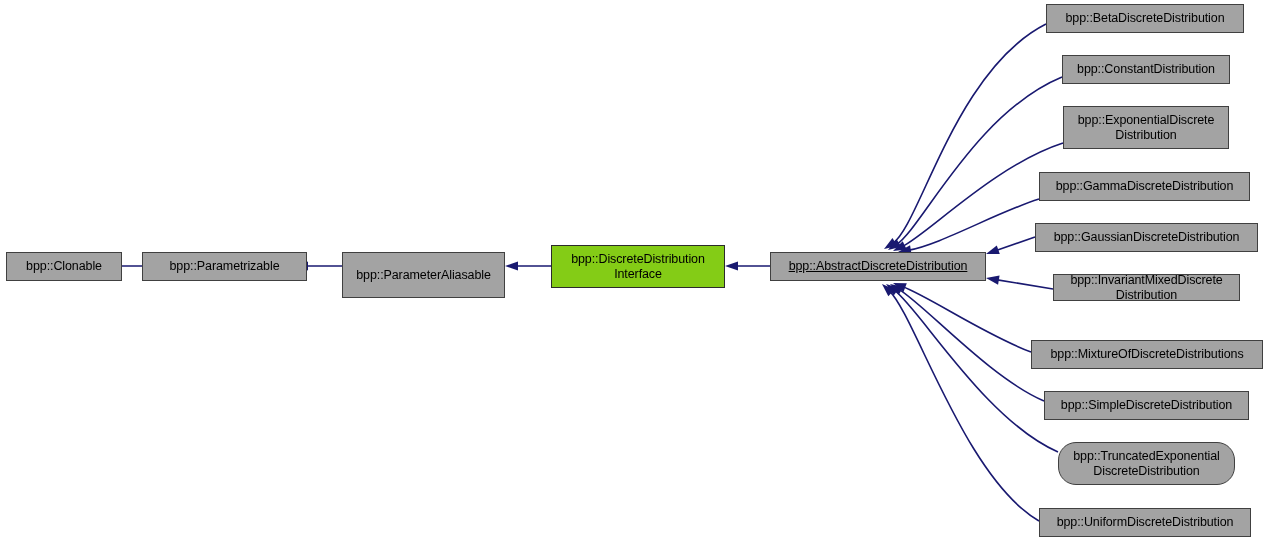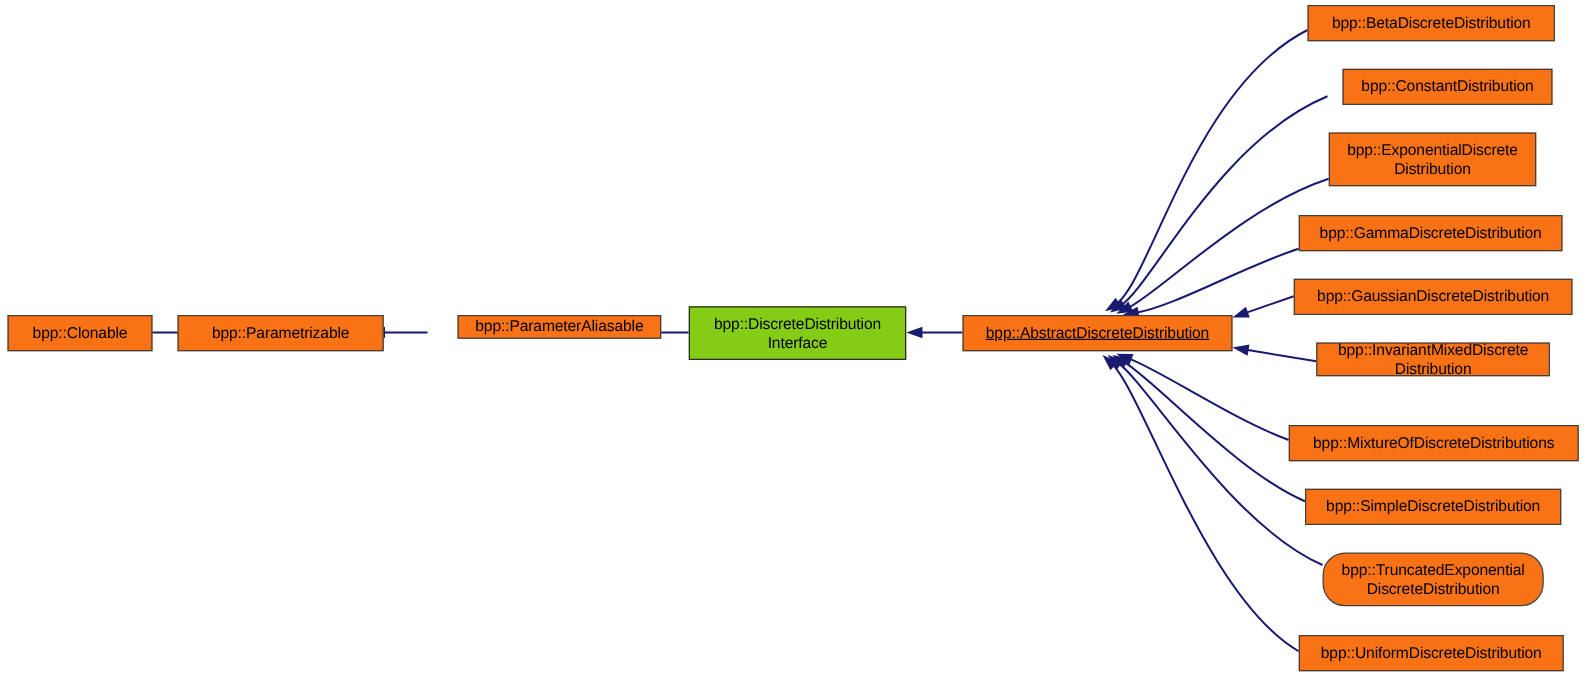--- a/index.html
+++ b/index.html
@@ -20,21 +20,21 @@
     left: 0;
     top: 0;
     width: 1268px;
     height: 541px;
     pointer-events: none;
   }
   .node {
     position: absolute;
     box-sizing: border-box;
     border: 1px solid #404040;
-    background: #f97316;
+    background: #a3a3a3;
     color: #000000;
     font-size: 12.5px;
     line-height: 15px;
     text-align: center;
     display: flex;
     align-items: center;
     justify-content: center;
     white-space: pre-line;
     letter-spacing: -0.1px;
     z-index: 2;
@@ -86,26 +86,26 @@
         <polygon points="893,283 906.7866249950448,283.29828048210766 903.5308176988185,291.9029140507055" fill="#191970"></polygon>
         <polygon points="890,284 903.5140885092297,286.74397736228013 898.7807275592965,294.63291227883553" fill="#191970"></polygon>
         <polygon points="886,284 899.1984592366391,287.9950811980204 893.7484670922458,295.4070705143951" fill="#191970"></polygon>
         <polygon points="882,284 894.6245320608765,289.5480798700003 888.3255178135672,296.253482133265" fill="#191970"></polygon>
       </g>
   </svg>
 
   <div id="nodes">
       <div class="node" style="left: 6px; top: 252px; width: 116px; height: 29px;"><span class="node-label">bpp::Clonable</span></div>
       <div class="node" style="left: 142px; top: 252px; width: 165px; height: 29px;"><span class="node-label">bpp::Parametrizable</span></div>
-      <div class="node" style="left: 342px; top: 252px; width: 163px; height: 19px; margin-left: 24px;"><span class="node-label">bpp::ParameterAliasable</span></div>
+      <div class="node" style="left: 342px; top: 252px; width: 163px; height: 46px;"><span class="node-label">bpp::ParameterAliasable</span></div>
       <div class="node highlight" style="left: 551px; top: 245px; width: 174px; height: 43px;"><span class="node-label">bpp::DiscreteDistribution
 Interface</span></div>
       <div class="node" style="left: 770px; top: 252px; width: 216px; height: 29px; text-decoration: underline;"><span class="node-label">bpp::AbstractDiscreteDistribution</span></div>
       <div class="node" style="left: 1046px; top: 4px; width: 198px; height: 29px;"><span class="node-label">bpp::BetaDiscreteDistribution</span></div>
-      <div class="node" style="left: 1062px; top: 55px; width: 168px; height: 29px; margin-left: 12px;"><span class="node-label">bpp::ConstantDistribution</span></div>
+      <div class="node" style="left: 1062px; top: 55px; width: 168px; height: 29px;"><span class="node-label">bpp::ConstantDistribution</span></div>
       <div class="node" style="left: 1063px; top: 106px; width: 166px; height: 43px;"><span class="node-label">bpp::ExponentialDiscrete
 Distribution</span></div>
       <div class="node" style="left: 1039px; top: 172px; width: 211px; height: 29px;"><span class="node-label">bpp::GammaDiscreteDistribution</span></div>
       <div class="node" style="left: 1035px; top: 223px; width: 223px; height: 29px;"><span class="node-label">bpp::GaussianDiscreteDistribution</span></div>
       <div class="node" style="left: 1053px; top: 274px; width: 187px; height: 27px;"><span class="node-label">bpp::InvariantMixedDiscrete
 Distribution</span></div>
       <div class="node" style="left: 1031px; top: 340px; width: 232px; height: 29px; text-align: center;"><span class="node-label">bpp::MixtureOfDiscreteDistributions</span></div>
       <div class="node" style="left: 1044px; top: 391px; width: 205px; height: 29px;"><span class="node-label">bpp::SimpleDiscreteDistribution</span></div>
       <div class="node" style="left: 1058px; top: 442px; width: 177px; height: 43px; border-radius: 18px;"><span class="node-label">bpp::TruncatedExponential
 DiscreteDistribution</span></div>

